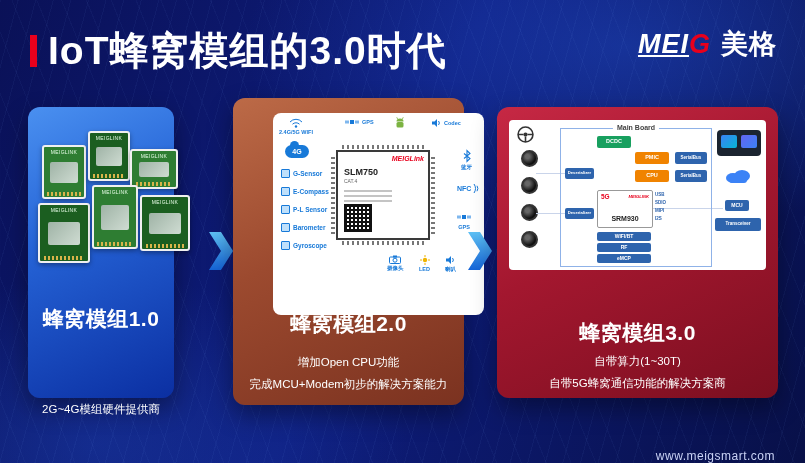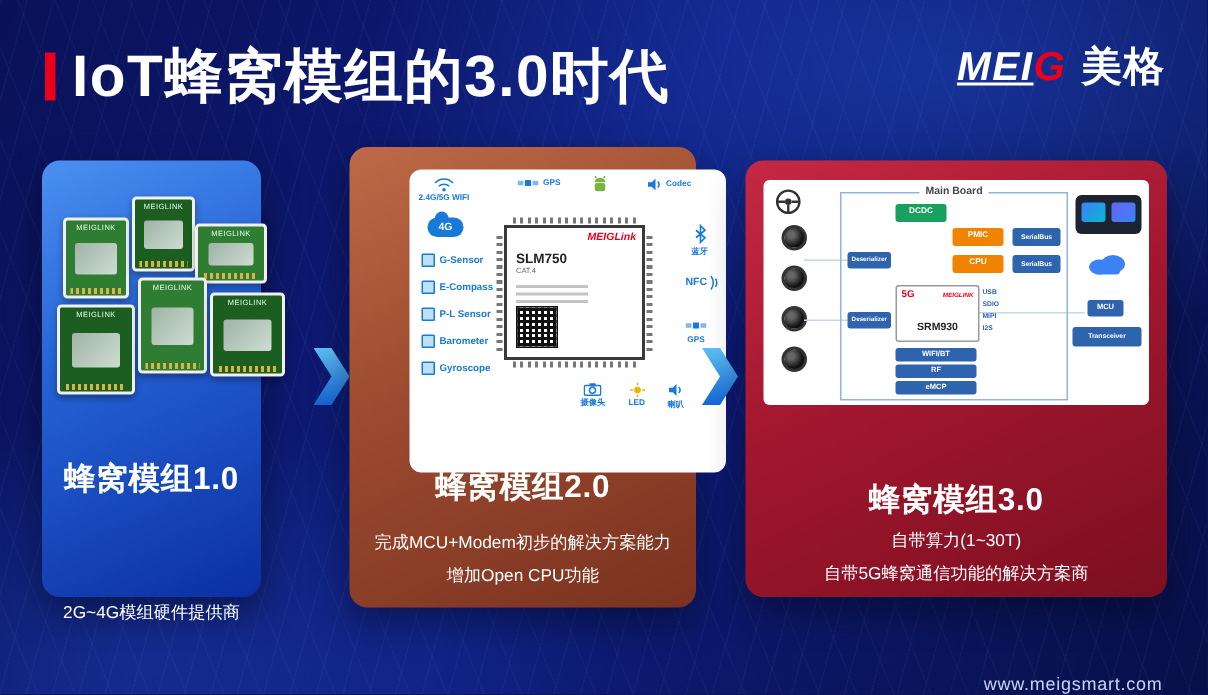--- a/index.html
+++ b/index.html
@@ -289,22 +289,22 @@
         <div class="chip-lines">
             <div class="bar"></div>
             <div class="bar"></div>
             <div class="bar"></div>
           </div>
         <div class="qr"></div>
       </div>
     </div>
     <h2 class="card-title">蜂窝模组2.0</h2>
     <div class="desc-block">
+      <p>增加Open CPU功能</p>
       <p>完成MCU+Modem初步的解决方案能力</p>
-      <p>增加Open CPU功能</p>
     </div>
   </section>
 
   <div class="arrow arrow2"></div>
 
   <section class="card card3">
     <div class="panel3">
       <div class="steer">
         <svg width="17" height="17" viewBox="0 0 16 16">
             <circle cx="8" cy="8" r="7" fill="none" stroke="#333" stroke-width="1.5"></circle>

